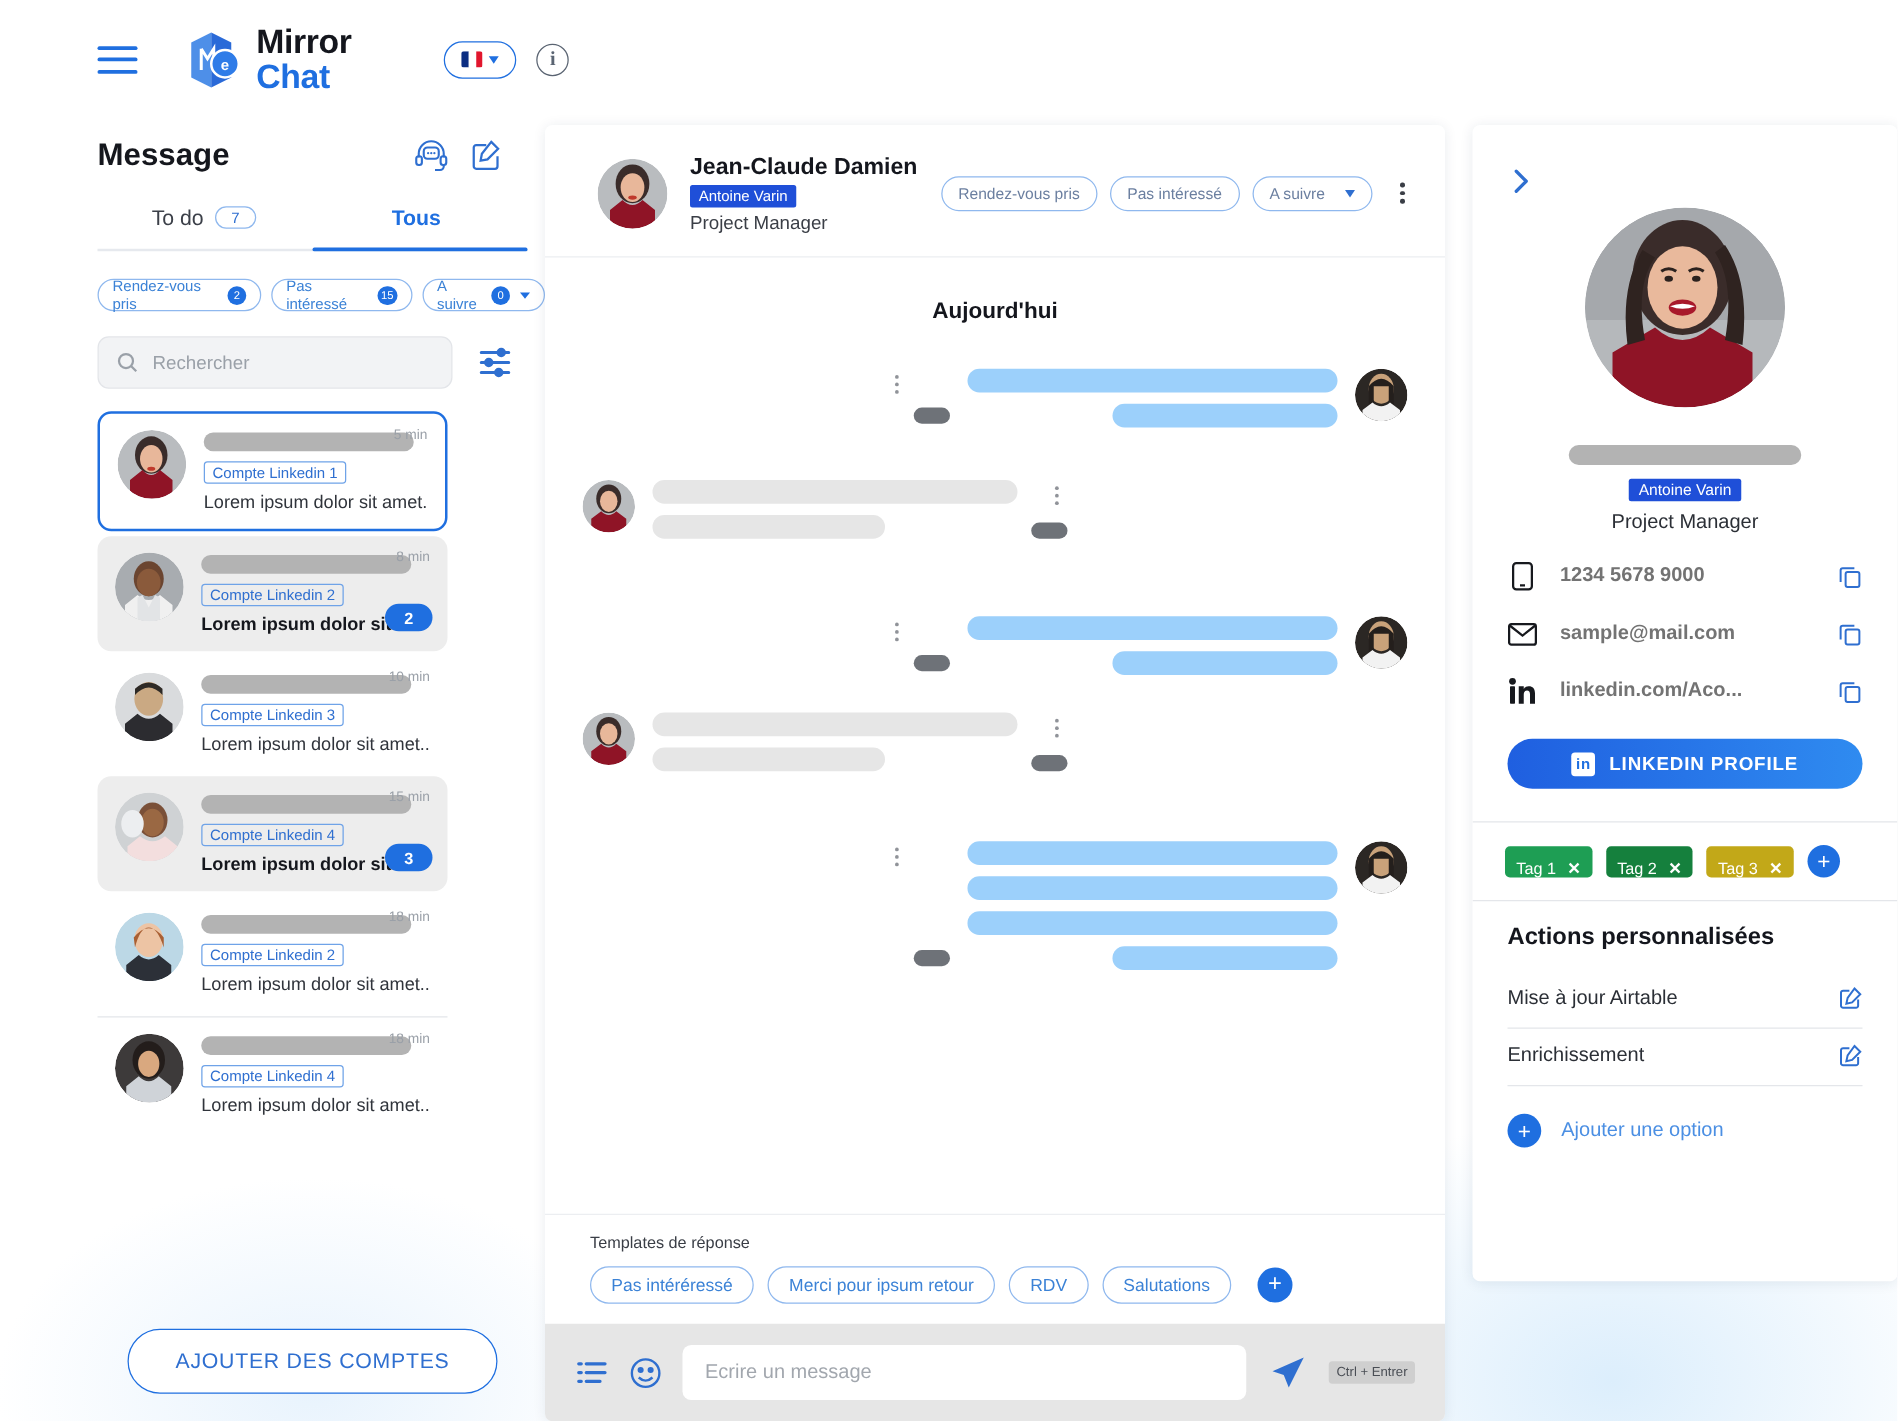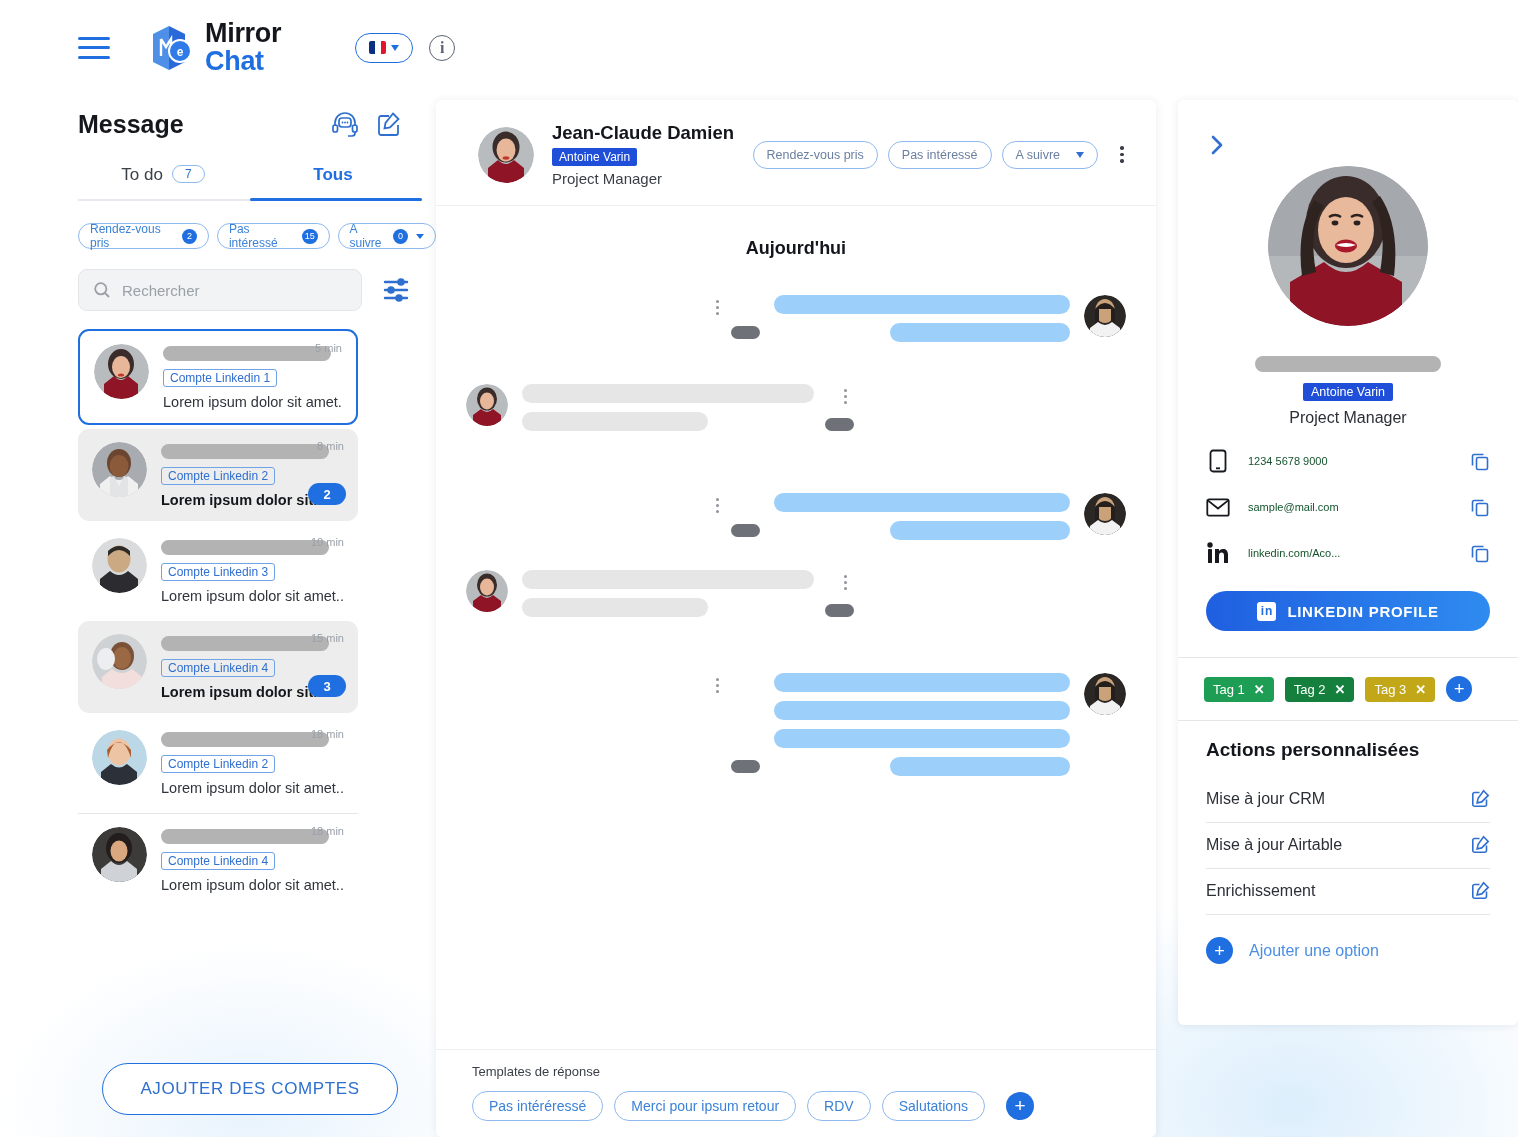--- a/index.html
+++ b/index.html
@@ -182,35 +182,35 @@
     display:flex; flex-direction:column; overflow:hidden;
   }
   .chev { margin:34px 0 0 28px; width:22px;height:22px; cursor:pointer; }
   .p-avatar { width:160px;height:160px;border-radius:50%; margin: 10px auto 0; overflow:hidden; }
   .p-name-sk { width:186px;height:16px;background:#b3b3b3;border-radius:8px; margin: 30px auto 0;}
   .p-tag { display:block; width:fit-content; margin: 11px auto 0; background:#1f4fd8; color:#fff; font-size:12.5px; padding:2px 8px; border-radius:2px;}
   .p-role { text-align:center; font-size:16px; color:#2b2f36; margin-top:8px;}
 
   .p-field { display:flex; align-items:center; gap:18px; padding: 0 28px; margin-top: 22px;}
   .p-field .fico { width:24px;height:24px; flex:none; display:flex;align-items:center;justify-content:center;}
-  .p-field .fval { flex:1; font-size:11px; color:#14532d; white-space:nowrap; overflow:hidden;}
+  .p-field .fval { flex:1; font-size:16px; color:#737373; white-space:nowrap; overflow:hidden;font-weight:bold;}
   .copy { width:19px;height:19px; color:#2f6fd0; cursor:pointer; flex:none;}
 
   .li-btn {
     margin: 26px 28px 0; height:40px; border-radius:20px;
     background: linear-gradient(90deg,#1f5fe0 0%, #2f8bf0 100%);
     color:#fff; font-size:15px; font-weight:bold; letter-spacing:0.7px;
     display:flex;align-items:center;justify-content:center; gap:11px; cursor:pointer;
   }
   .li-sq { width:19px;height:19px;background:#fff;border-radius:3px; color:#1f6fe0; font-size:12px; font-weight:bold;
     display:flex;align-items:center;justify-content:center; font-family:"Liberation Sans",sans-serif;}
 
   .p-divider { height:1px; background:#e4e6ea; margin: 26px 0 0; }
   .tagrow { display:flex; align-items:center; gap:11px; padding: 18px 24px 18px 26px;}
-  .tg { border-radius:4px; height:25px; padding:0 9px; display:flex;align-items:center;gap:9px;
+  .tg { border-radius:4px; height:25px; padding:0 9px; display:flex;align-items:flex-end;gap:9px;
         color:#fff; font-size:13px; cursor:pointer;}
   .tg .x { font-size:13px; font-weight:bold; cursor:pointer;}
   .tag-plus { width:26px;height:26px;border-radius:50%;background:#1f6fe0;color:#fff;font-size:18px;
     display:flex;align-items:center;justify-content:center;cursor:pointer;line-height:0;}
 
   .acts { padding: 18px 28px 0; }
   .acts-title { font-size:19px; font-weight:bold; color:#14161d; margin-bottom: 16px;}
   .act {
     display:flex; align-items:center; padding: 12px 0 14px; border-bottom:1px solid #e4e6ea;
   }
@@ -690,20 +690,42 @@
       <div class="tpl-label">Templates de réponse</div>
       <div class="tpl-row">
         <div class="tpl">Pas intéréressé</div>
         <div class="tpl">Merci pour ipsum retour</div>
         <div class="tpl">RDV</div>
         <div class="tpl">Salutations</div>
         <div class="plus-btn">+</div>
       </div>
     </div>
 
+    <div class="composer">
+      <div class="cmp-ico">
+        <svg width="27" height="27" viewBox="0 0 27 27" fill="none" stroke="#2f6fd0" stroke-width="2.6" stroke-linecap="round">
+          <path d="M3 6h2M3 13h2M3 20h2M9 6h15M9 13h15M9 20h11"></path>
+        </svg>
+      </div>
+      <div class="cmp-ico">
+        <svg width="27" height="27" viewBox="0 0 27 27" fill="none" stroke="#2f6fd0" stroke-width="1.9">
+          <circle cx="13.5" cy="13.5" r="11"></circle>
+          <circle cx="9.5" cy="11" r="1.5" fill="#2f6fd0"></circle>
+            <circle cx="17.5" cy="11" r="1.5" fill="#2f6fd0"></circle>
+          <path d="M8 17 Q13.5 22 19 17"></path>
+        </svg>
+      </div>
+      <input class="cmp-input" placeholder="Ecrire un message" style="">
+      <div class="send">
+        <svg width="34" height="34" viewBox="0 0 34 34" fill="#2f6fd0">
+            <path d="M30 5 L5 16 L14 19 L18 29 Z"></path>
+          </svg>
+      </div>
+      <div class="kbd">Ctrl + Entrer</div>
+    </div>
   </div>
 
   <div class="rpanel">
     <div class="chev">
       <svg width="22" height="22" viewBox="0 0 22 22" fill="none" stroke="#2f6fd0" stroke-width="2.6" stroke-linecap="round" stroke-linejoin="round">
         <path d="M7 3l8 8-8 8"></path>
       </svg>
     </div>
 
     <div class="p-avatar">
@@ -805,29 +827,20 @@
         <span class="x">✕</span>
       </div>
       <div class="tag-plus">+</div>
     </div>
 
     <div class="p-divider" style="margin:0"></div>
 
     <div class="acts">
       <div class="acts-title">Actions personnalisées</div>
 
-      <div class="act">
-        <div class="lbl">Mise à jour CRM</div>
-        <div class="edit-ico">
-          <svg width="19" height="19" viewBox="0 0 19 19" fill="none" stroke="#2f6fd0" stroke-width="1.6">
-            <path d="M15.5 10.5v5a1.7 1.7 0 0 1-1.7 1.7H3.5a1.7 1.7 0 0 1-1.7-1.7V5.2a1.7 1.7 0 0 1 1.7-1.7h5"></path>
-            <path d="M12.6 1.8l4.6 4.6-6.5 6.5-4.6 1 1-4.6z"></path>
-          </svg>
-        </div>
-      </div>
 
       <div class="act">
         <div class="lbl">Mise à jour Airtable</div>
         <div class="edit-ico">
           <svg width="19" height="19" viewBox="0 0 19 19" fill="none" stroke="#2f6fd0" stroke-width="1.6">
             <path d="M15.5 10.5v5a1.7 1.7 0 0 1-1.7 1.7H3.5a1.7 1.7 0 0 1-1.7-1.7V5.2a1.7 1.7 0 0 1 1.7-1.7h5"></path>
             <path d="M12.6 1.8l4.6 4.6-6.5 6.5-4.6 1 1-4.6z"></path>
           </svg>
         </div>
       </div>

